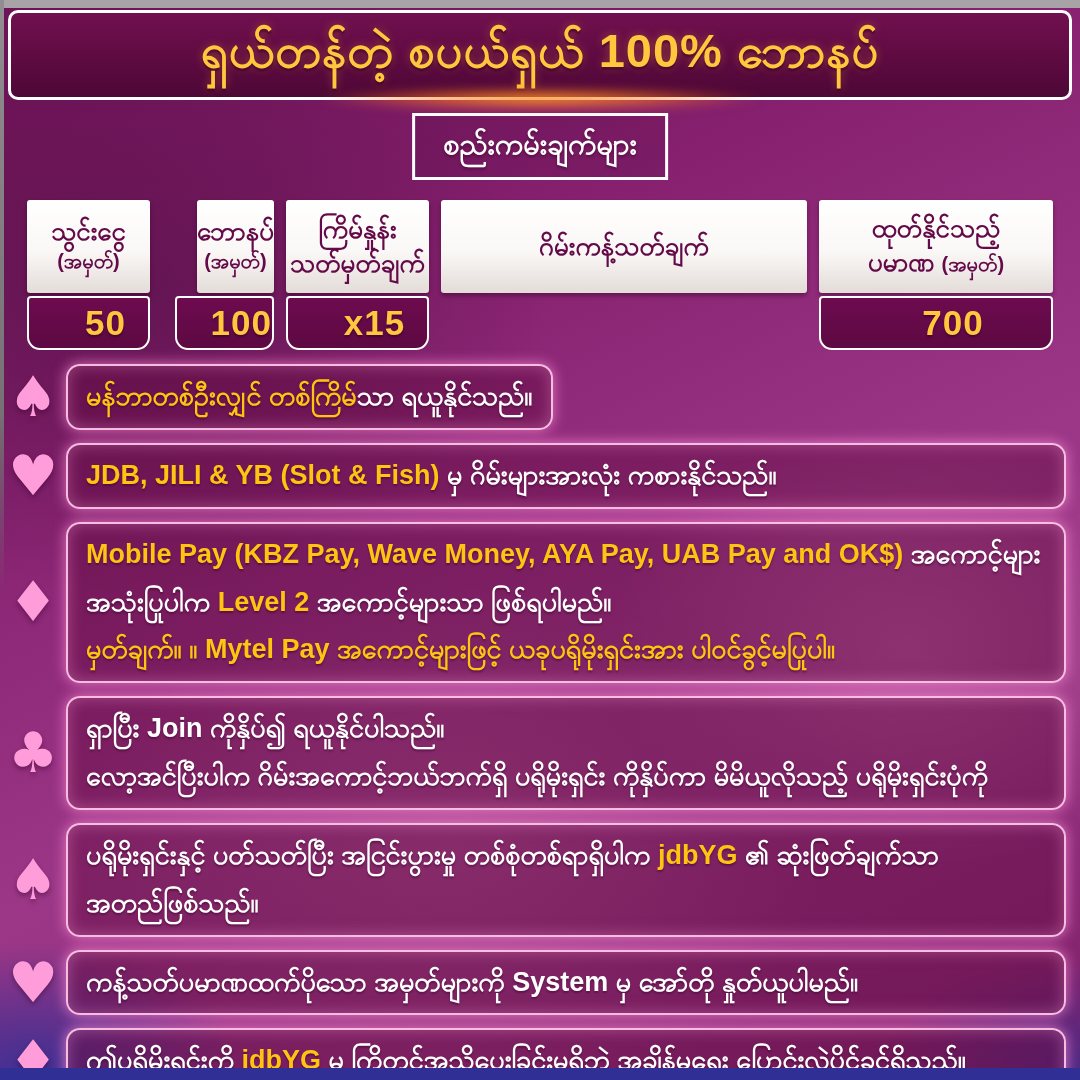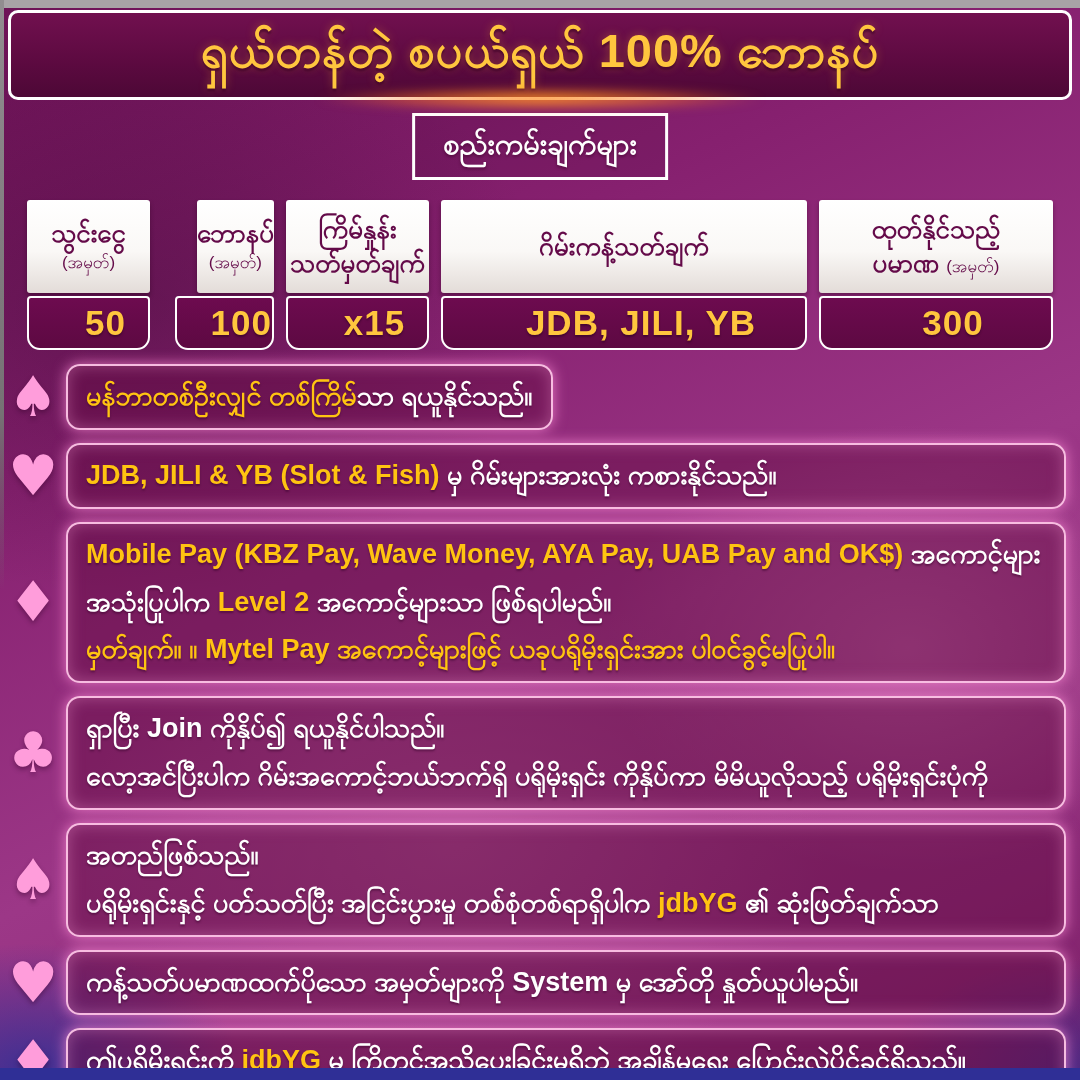--- a/index.html
+++ b/index.html
@@ -49,21 +49,21 @@
   .col:nth-child(4){width:366px;}
   .col:nth-child(5){width:234px;justify-content:flex-end;}
   .th{
     height:93px;border-radius:3px;box-sizing:border-box;
     background:linear-gradient(180deg,#ffffff 0%,#faf8f6 55%,#e3dcd8 100%);
     color:var(--maroon,#640a49);display:flex;flex-direction:column;align-items:center;justify-content:center;
     font-weight:800;box-shadow:0 3px 4px rgba(40,0,30,.4);text-align:center;
   }
   .th-line{font-size:26px;line-height:1.3;}
   .th-row2{display:flex;align-items:baseline;gap:7px;justify-content:center;}
-  .th-sub{font-size:17px;font-weight:400;}
+  .th-sub{font-size:20px;font-weight:700;}
   .tv{
     margin-top:3px;height:54px;box-sizing:border-box;
     background:linear-gradient(180deg,#6d0b4f 0%,#5d0942 100%);
     border:2px solid #fff;border-radius:4px 4px 13px 13px;
     display:flex;align-items:center;justify-content:center;
     font-size:35px;font-weight:800;letter-spacing:1px;color:var(--gold,#ffc63e);
     text-shadow:0 2px 2px rgba(40,0,30,.5);white-space:nowrap;padding-left:34px;
   }
 
   .rules{position:absolute;top:364px;left:0;right:14px;z-index:4;}
@@ -126,31 +126,30 @@
           <div class="th-row2">
             <span class="th-line">သတ်မှတ်ချက်</span>
           </div>
         </div>
         <div class="tv">x15</div>
       </div>
       <div class="col">
         <div class="th">
           <div class="th-line">ဂိမ်းကန့်သတ်ချက်</div>
         </div>
-        <div class="tv">JDB, JILI, YB</div>
       </div>
       <div class="col">
         <div class="th">
           <div class="th-line">ထုတ်နိုင်သည့်</div>
           <div class="th-row2">
             <span class="th-line">ပမာဏ</span>
             <span class="th-sub">(အမှတ်)</span>
           </div>
         </div>
-        <div class="tv">300</div>
+        <div class="tv">700</div>
       </div>
     </div>
 
   <div class="rules" id="rules">
       <div class="rule">
         <div class="suit">♠</div>
         <div class="rbox fit">
           <div class="rule-line"><span class="seg yellow">မန်ဘာတစ်ဦးလျှင် တစ်ကြိမ်</span><span class="seg white">သာ ရယူနိုင်သည်။</span></div>
         </div>
       </div>
@@ -171,22 +170,22 @@
       <div class="rule">
         <div class="suit">♣</div>
         <div class="rbox">
           <div class="rule-line"><span class="seg white">ရှာပြီး Join ကိုနှိပ်၍ ရယူနိုင်ပါသည်။</span></div>
           <div class="rule-line"><span class="seg white">လော့အင်ပြီးပါက ဂိမ်းအကောင့်ဘယ်ဘက်ရှိ ပရိုမိုးရှင်း ကိုနှိပ်ကာ မိမိယူလိုသည့် ပရိုမိုးရှင်းပုံကို</span></div>
         </div>
       </div>
       <div class="rule">
         <div class="suit">♠</div>
         <div class="rbox">
+          <div class="rule-line"><span class="seg white">ပရိုမိုးရှင်းနှင့် ပတ်သတ်ပြီး အငြင်းပွားမှု တစ်စုံတစ်ရာရှိပါက </span><span class="seg yellow">jdbYG</span><span class="seg white"> ၏ ဆုံးဖြတ်ချက်သာ</span></div>
           <div class="rule-line"><span class="seg white">အတည်ဖြစ်သည်။</span></div>
-          <div class="rule-line"><span class="seg white">ပရိုမိုးရှင်းနှင့် ပတ်သတ်ပြီး အငြင်းပွားမှု တစ်စုံတစ်ရာရှိပါက </span><span class="seg yellow">jdbYG</span><span class="seg white"> ၏ ဆုံးဖြတ်ချက်သာ</span></div>
         </div>
       </div>
       <div class="rule">
         <div class="suit">♥</div>
         <div class="rbox">
           <div class="rule-line"><span class="seg white">ကန့်သတ်ပမာဏထက်ပိုသော အမှတ်များကို System မှ အော်တို နှုတ်ယူပါမည်။</span></div>
         </div>
       </div>
       <div class="rule">
         <div class="suit">♦</div>

